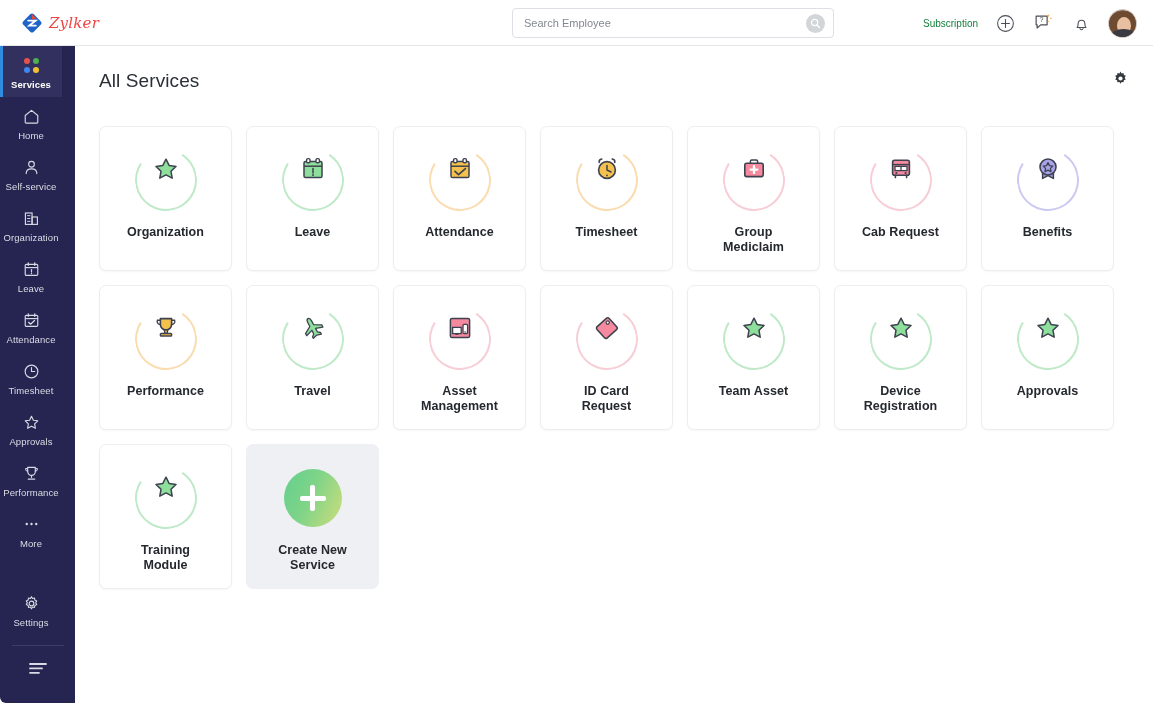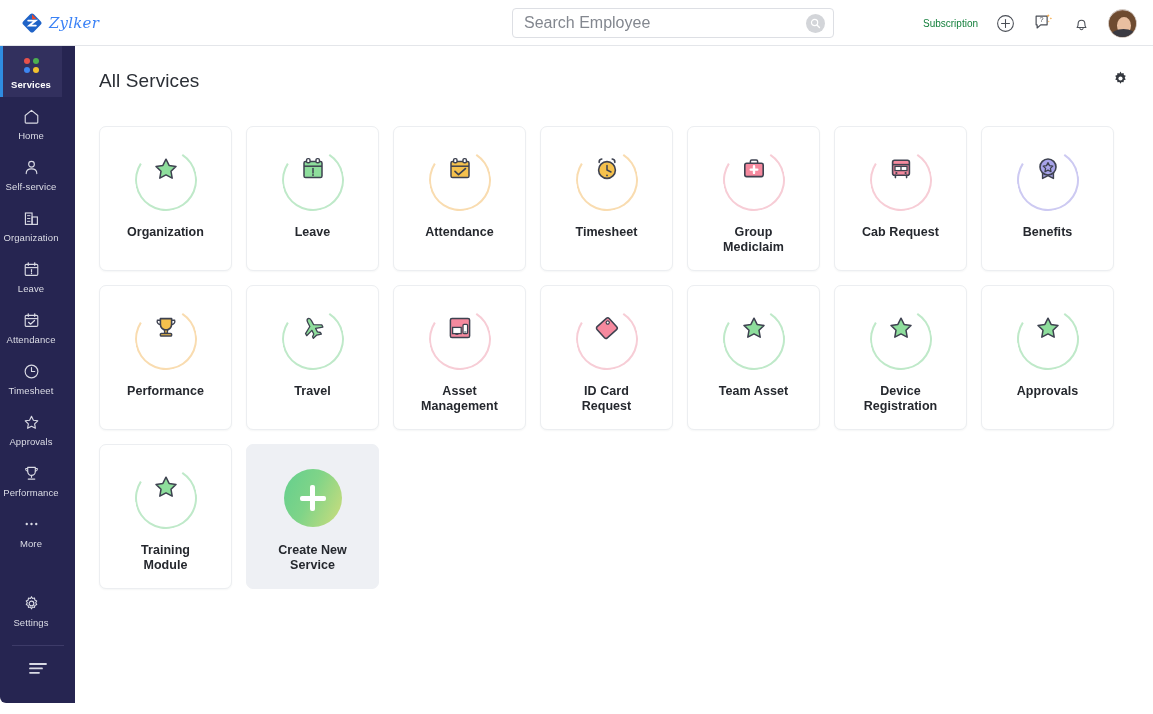--- a/index.html
+++ b/index.html
@@ -28,35 +28,35 @@
     display: flex; align-items: center; gap: 7px;
     margin-left: 22px;
   }
   .logo-mark {
     width: 20px; height: 20px; position: relative;
   }
   .logo-text {
     font-family: "DejaVu Serif", serif;
     font-style: italic;
     font-size: 15px;
-    color: #3b82f6;
+    color: #ef4444;
     letter-spacing: .2px;
   }
   .topbar-search {
     position: absolute; left: 512px; top: 8px;
     width: 322px; height: 30px;
     border: 1px solid #dddfe4;
     border-radius: 4px;
     display: flex; align-items: center;
     background: #fff;
   }
   .topbar-search input {
     border: 0; outline: none; background: transparent;
     font-family: "Liberation Sans", sans-serif;
-    font-size: 16px; color: #701a75;
+    font-size: 11px; color: #701a75;
     margin-left: 11px; width: 260px;
   }
   .topbar-search input::placeholder { color: #83878f; }
   .search-circle {
     position: absolute; right: 8px; top: 5px;
     width: 19px; height: 19px; border-radius: 50%;
     background: #d3d5d9;
     display: flex; align-items: center; justify-content: center;
   }
   .topbar-right {

